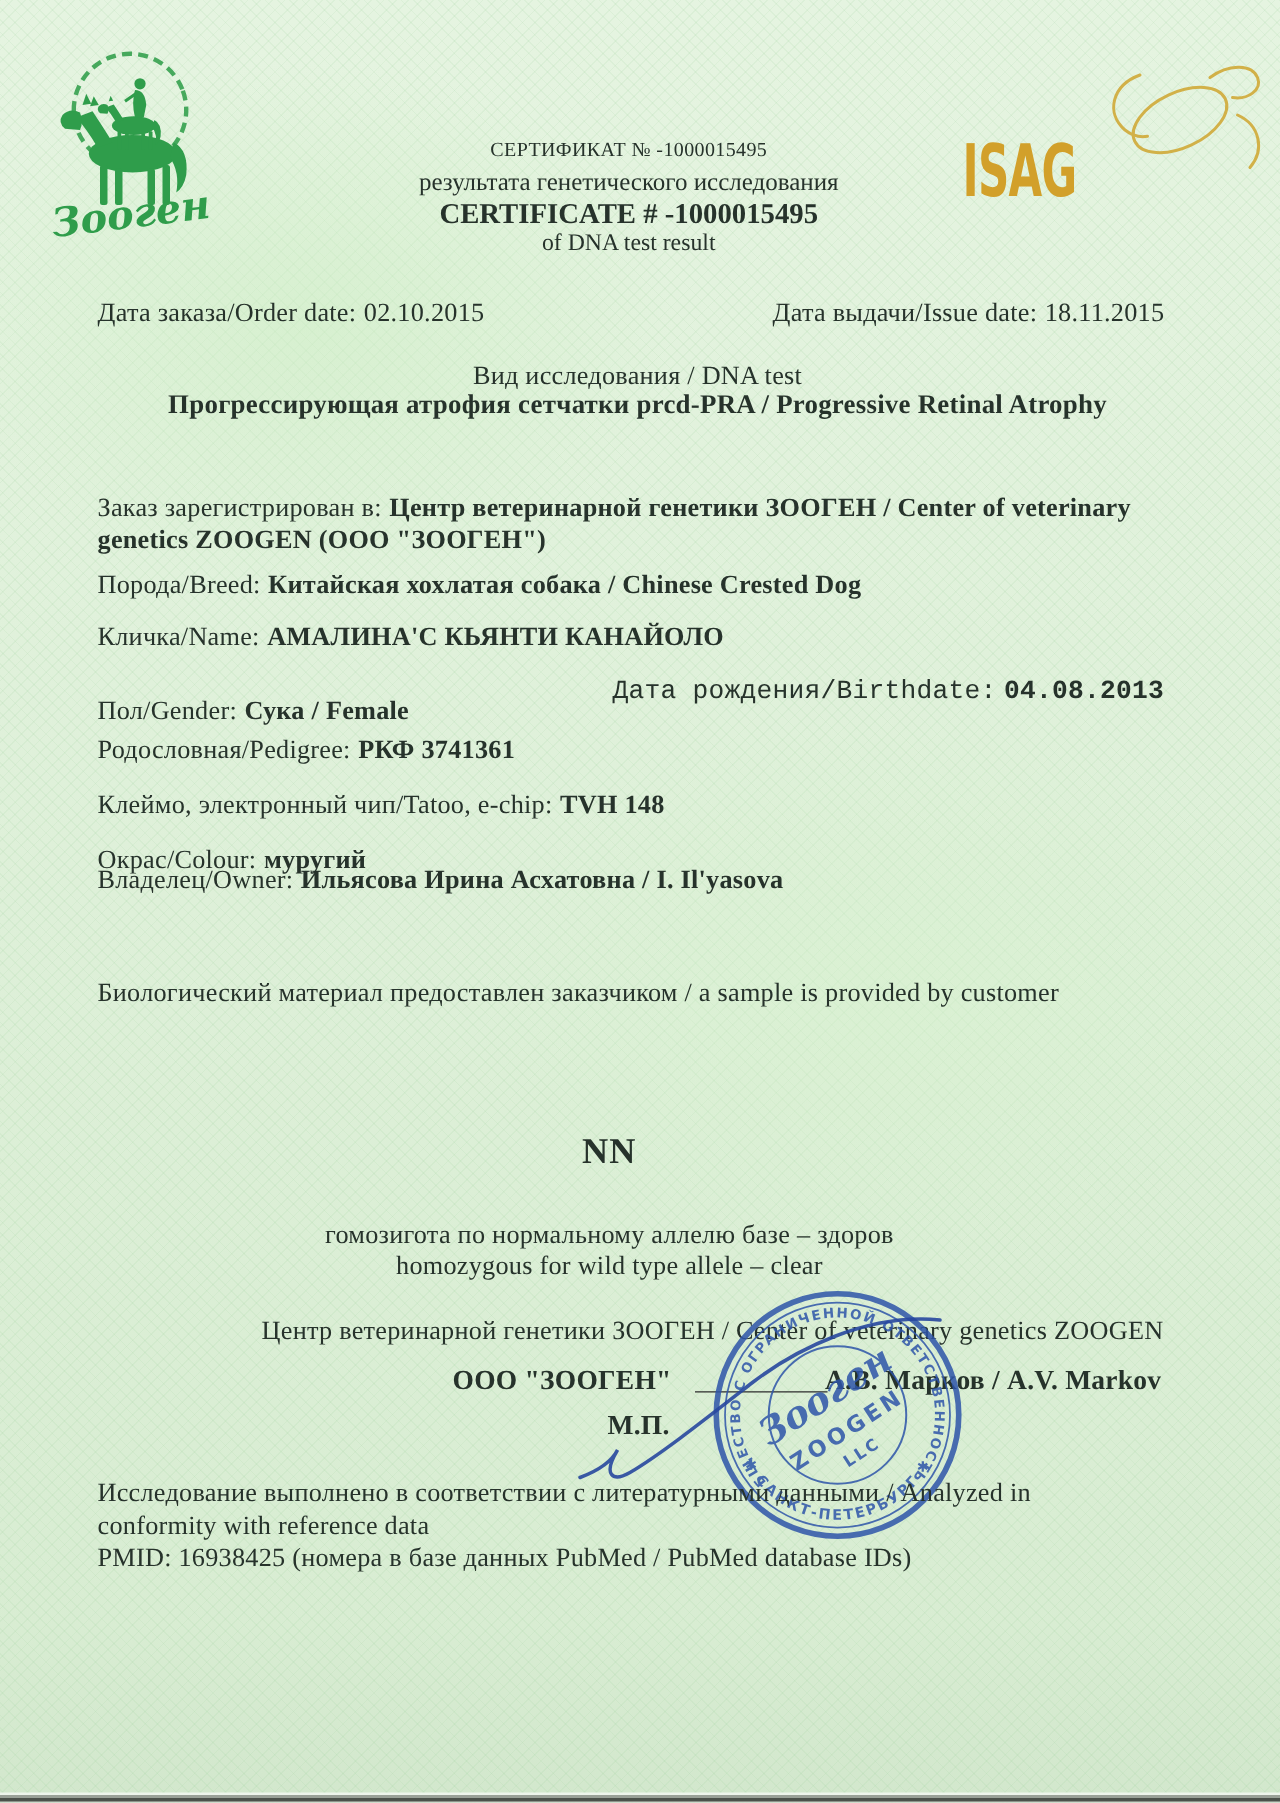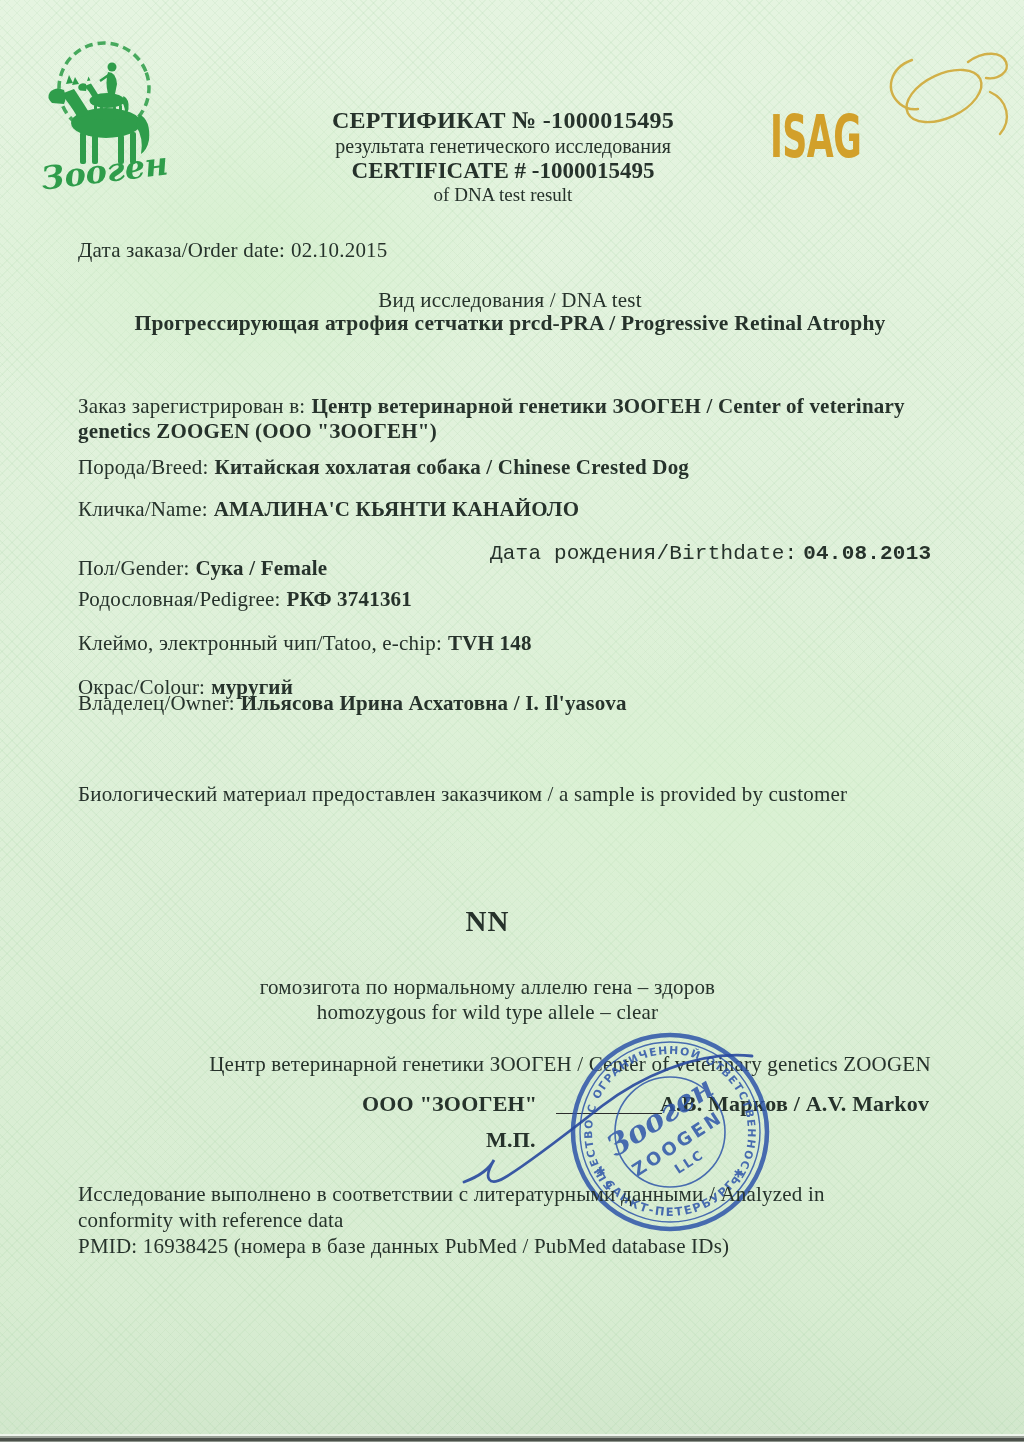--- a/index.html
+++ b/index.html
@@ -15,21 +15,21 @@
       repeating-linear-gradient(45deg, rgba(150,205,150,.12) 0 1px, rgba(0,0,0,0) 1px 7px),
       repeating-linear-gradient(-45deg, rgba(150,205,150,.12) 0 1px, rgba(0,0,0,0) 1px 7px),
       linear-gradient(to bottom, rgba(255,255,255,.22), rgba(186,214,180,.16) 90%, rgba(168,196,164,.22));
   }
   .abs{position:absolute;}
   .line{position:absolute;font-size:21px;white-space:nowrap;letter-spacing:.2px;}
   .b{font-weight:bold;}
   .lbl{margin-right:6px;}
   .ctr{text-align:center;}
   .titleblock{position:absolute;left:175px;top:107px;width:656px;text-align:center;}
-  .t1{font-size:24px;font-weight:bold;line-height:27px;letter-spacing:.3px;}
+  .t1{font-size:16px;font-weight:normal;line-height:27px;letter-spacing:.3px;}
   .t2{font-size:20px;line-height:24px;}
   .t3{font-size:23px;font-weight:bold;line-height:25px;}
   .t4{font-size:19px;line-height:24px;}
   .isag{
     position:absolute;left:770px;top:90px;color:#d2a02a;
     font-family:"DejaVu Sans","Liberation Sans",sans-serif;
     font-size:58px;font-weight:800;line-height:52px;letter-spacing:-1px;margin-top:21px;
   }
   .isag span{display:inline-block;transform:scaleX(.6);transform-origin:0 0;}
   .gene-line{position:absolute;left:435px;top:350px;width:500px;text-align:right;font-size:21px;white-space:nowrap;}
@@ -94,20 +94,23 @@
       <ellipse cx="72" cy="50" rx="40" ry="22" transform="rotate(-25 72 50)"></ellipse>
       <path d="M40 14 C18 22 12 44 28 58 C33 62 40 64 46 63"></path>
       <path d="M96 16 C112 4 130 6 134 16 C138 26 126 34 114 32"></path>
       <path d="M118 46 C136 54 140 74 128 88"></path>
     </g>
   </svg>
 
   <div class="line" style="left:78px;top:238px;">
     <span class="lbl">Дата заказа/Order date:</span><span>02.10.2015</span>
   </div>
+  <div class="line" style="left:618px;top:238px;">
+    <span class="lbl">Дата выдачи/Issue date:</span><span>18.11.2015</span>
+  </div>
 
   <div class="line ctr" style="left:80px;top:288px;width:860px;">Вид исследования / DNA test</div>
   <div class="line ctr b" style="left:80px;top:311px;width:860px;font-size:21.5px;">Прогрессирующая атрофия сетчатки prcd-PRA / Progressive Retinal Atrophy</div>
 
   <div class="line" style="left:78px;top:394px;">
     <span class="lbl">Заказ зарегистрирован в:</span><span class="b">Центр ветеринарной генетики ЗООГЕН / Center of veterinary</span>
   </div>
   <div class="line b" style="left:78px;top:419px;">genetics ZOOGEN (ООО "ЗООГЕН")</div>
 
   <div class="line" style="left:78px;top:455px;">
@@ -131,21 +134,21 @@
   <div class="line" style="left:78px;top:675px;">
     <span class="lbl">Окрас/Colour:</span><span class="b">муругий</span>
   </div>
   <div class="line" style="left:78px;top:691px;">
     <span class="lbl">Владелец/Owner:</span><span class="b">Ильясова Ирина Асхатовна / I. Il'yasova</span>
   </div>
 
   <div class="line" style="left:78px;top:782px;">Биологический материал предоставлен заказчиком / a sample is provided by customer</div>
 
   <div class="bigNN">NN</div>
-  <div class="line ctr" style="left:60px;top:975px;width:855px;">гомозигота по нормальному аллелю гена – здоров</div>
+  <div class="line ctr" style="left:60px;top:975px;width:855px;">гомозигота по нормальному аллелю базе – здоров</div>
   <div class="line ctr" style="left:60px;top:1000px;width:855px;">homozygous for wild type allele – clear</div>
 
   <div class="line ctr" style="left:140px;top:1052px;width:860px;">Центр ветеринарной генетики ЗООГЕН / Center of veterinary genetics ZOOGEN</div>
   <div class="line b" style="left:362px;top:1091px;font-size:22px;">ООО "ЗООГЕН"</div>
   <div class="sig-underline"></div>
   <div class="line b" style="left:660px;top:1091px;font-size:22px;">А.В. Марков / A.V. Markov</div>
   <div class="line b" style="left:486px;top:1127px;font-size:22px;">М.П.</div>
 
   <svg class="abs" style="left:440px;top:1012px;" width="420" height="240" viewBox="0 0 420 240">
     <defs>

